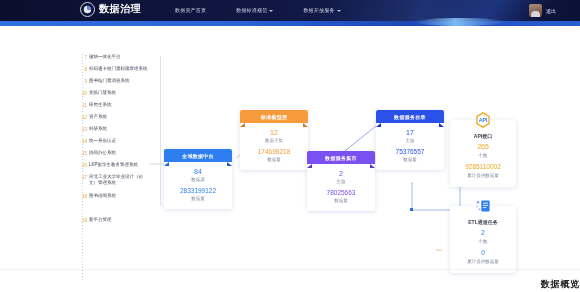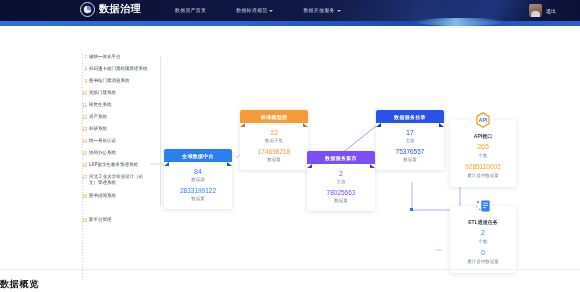--- a/index.html
+++ b/index.html
@@ -166,21 +166,21 @@
     width:22px;height:22px;
   }
   .card-title{font-size:5px;color:#3c4250;font-weight:bold;line-height:8px;}
   .card-val{font-size:7px;line-height:10px;margin-top:2px;}
   .card-cap{font-size:4.5px;color:#7a8298;line-height:7px;}
   .c-amber{color:#f0a623;}
   .c-blue{color:#2f7ef0;}
 
   
   .bottom-head{
-    position:absolute;left:0;top:252px;width:580px;text-align:left;
+    position:absolute;left:0;top:252px;width:580px;text-align:right;
     font-size:9px;font-weight:bold;color:#1a1a1a;letter-spacing:.8px;
     overflow:hidden;height:12px;
   }
   .hr-soft{
     position:absolute;left:0;top:243px;width:580px;height:1px;background:#eef1f6;
   }
 </style>
 </head>
 <body>
 

